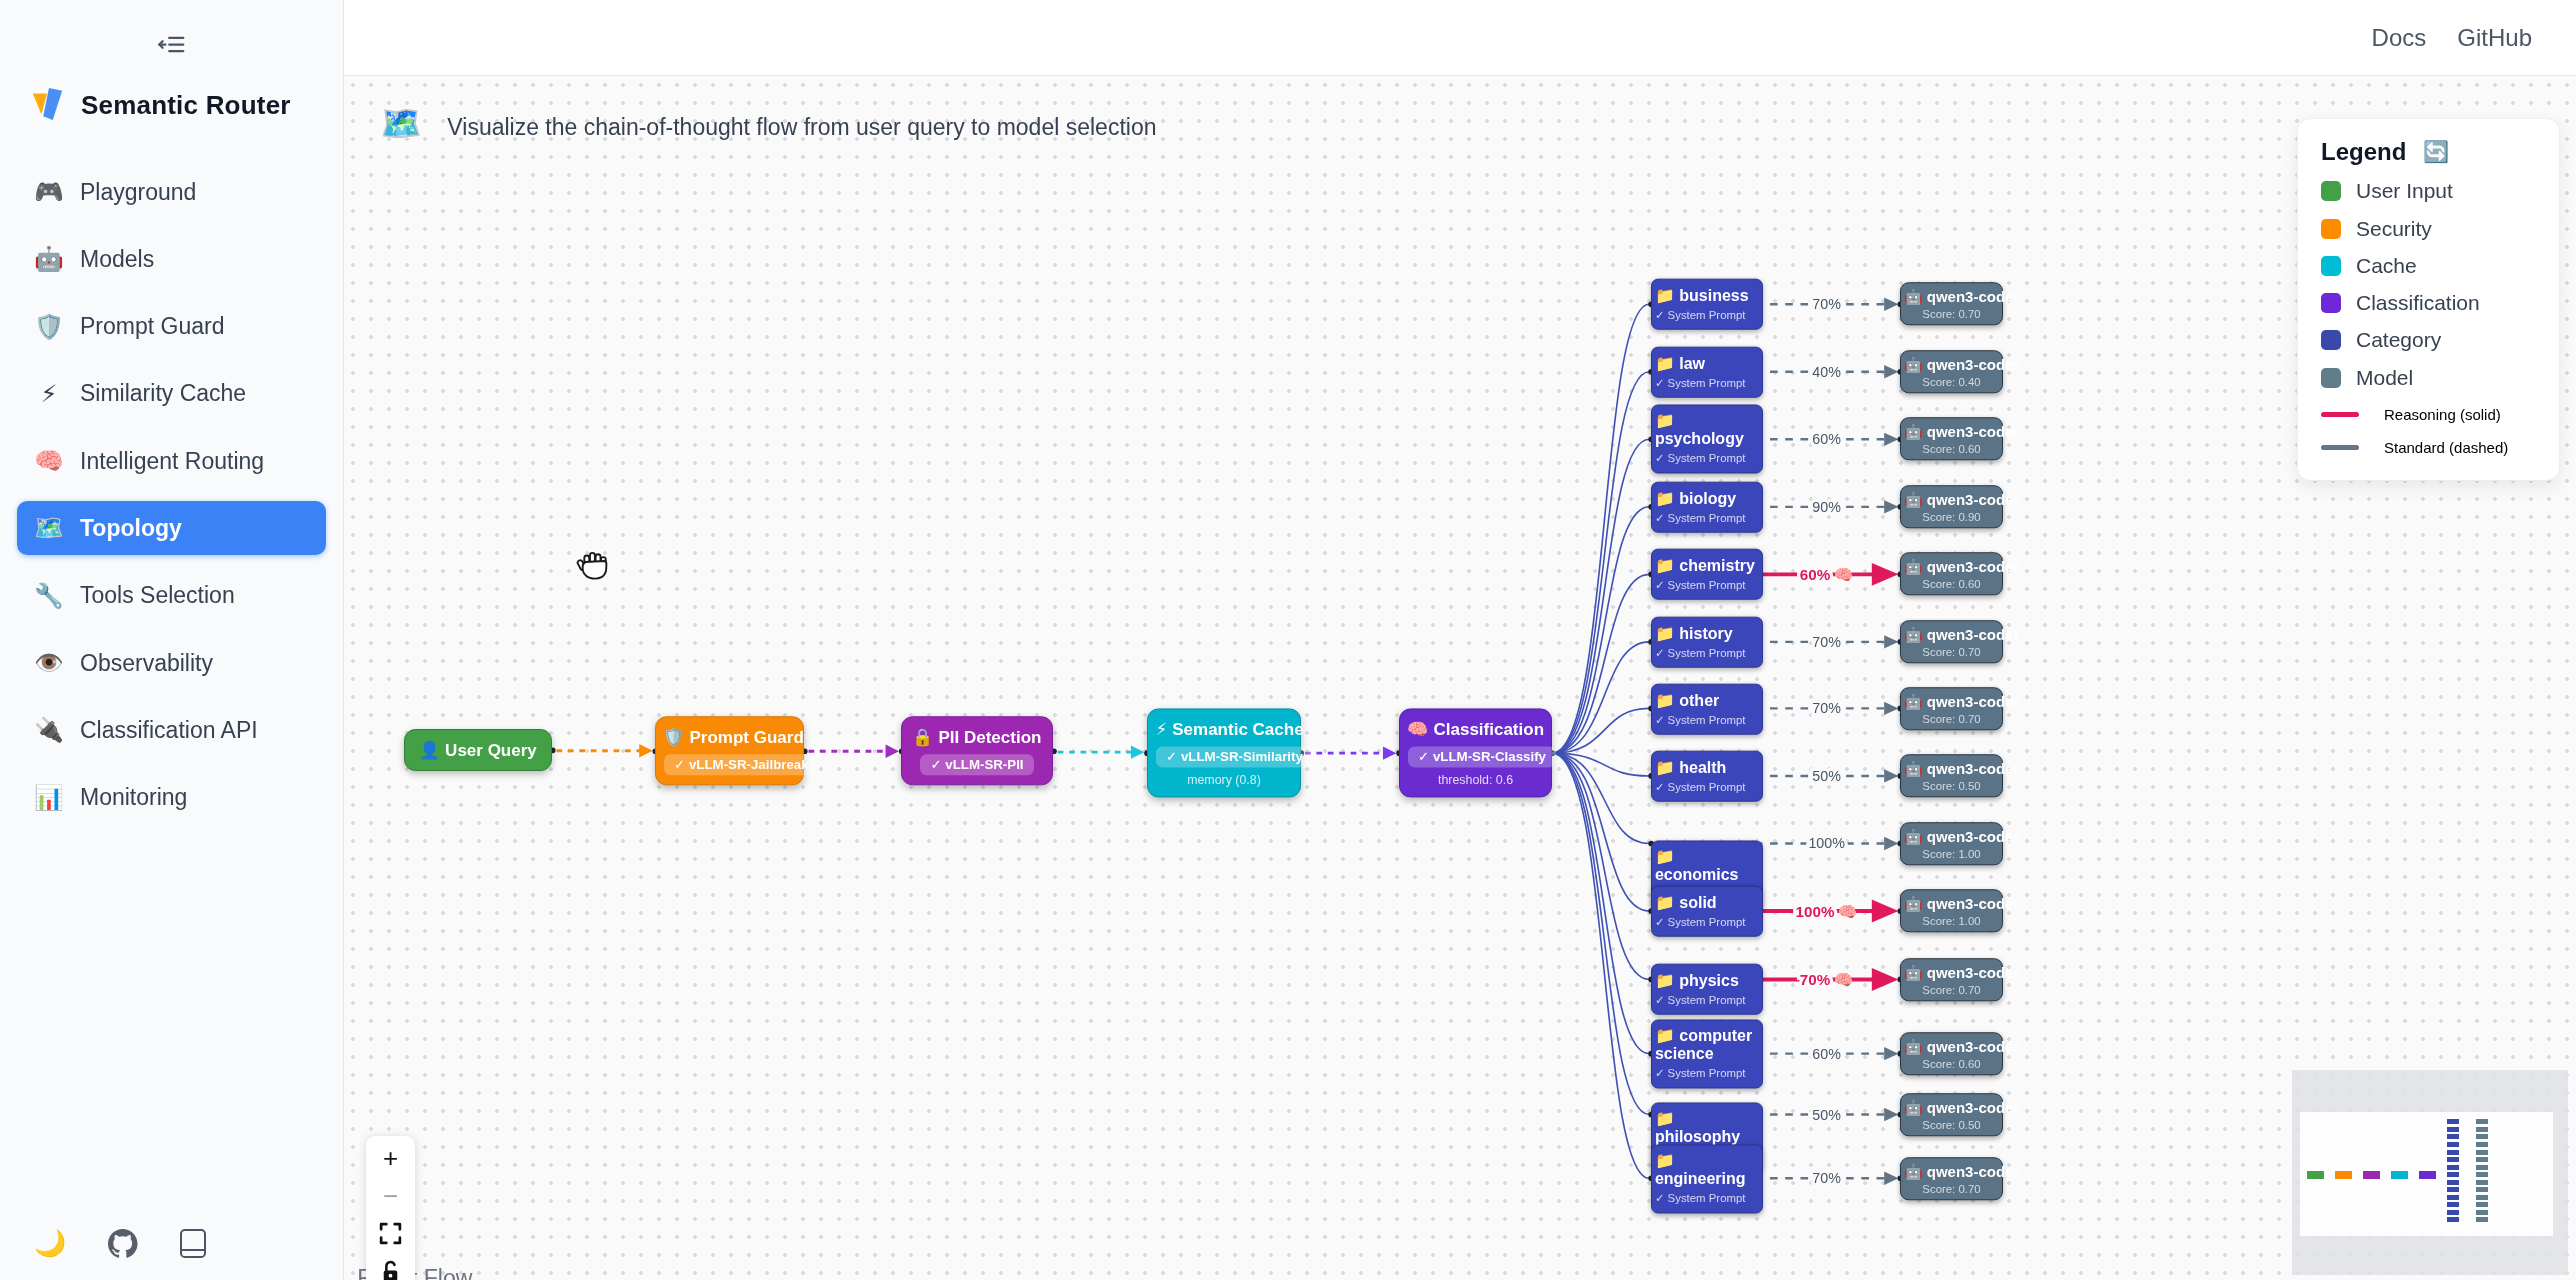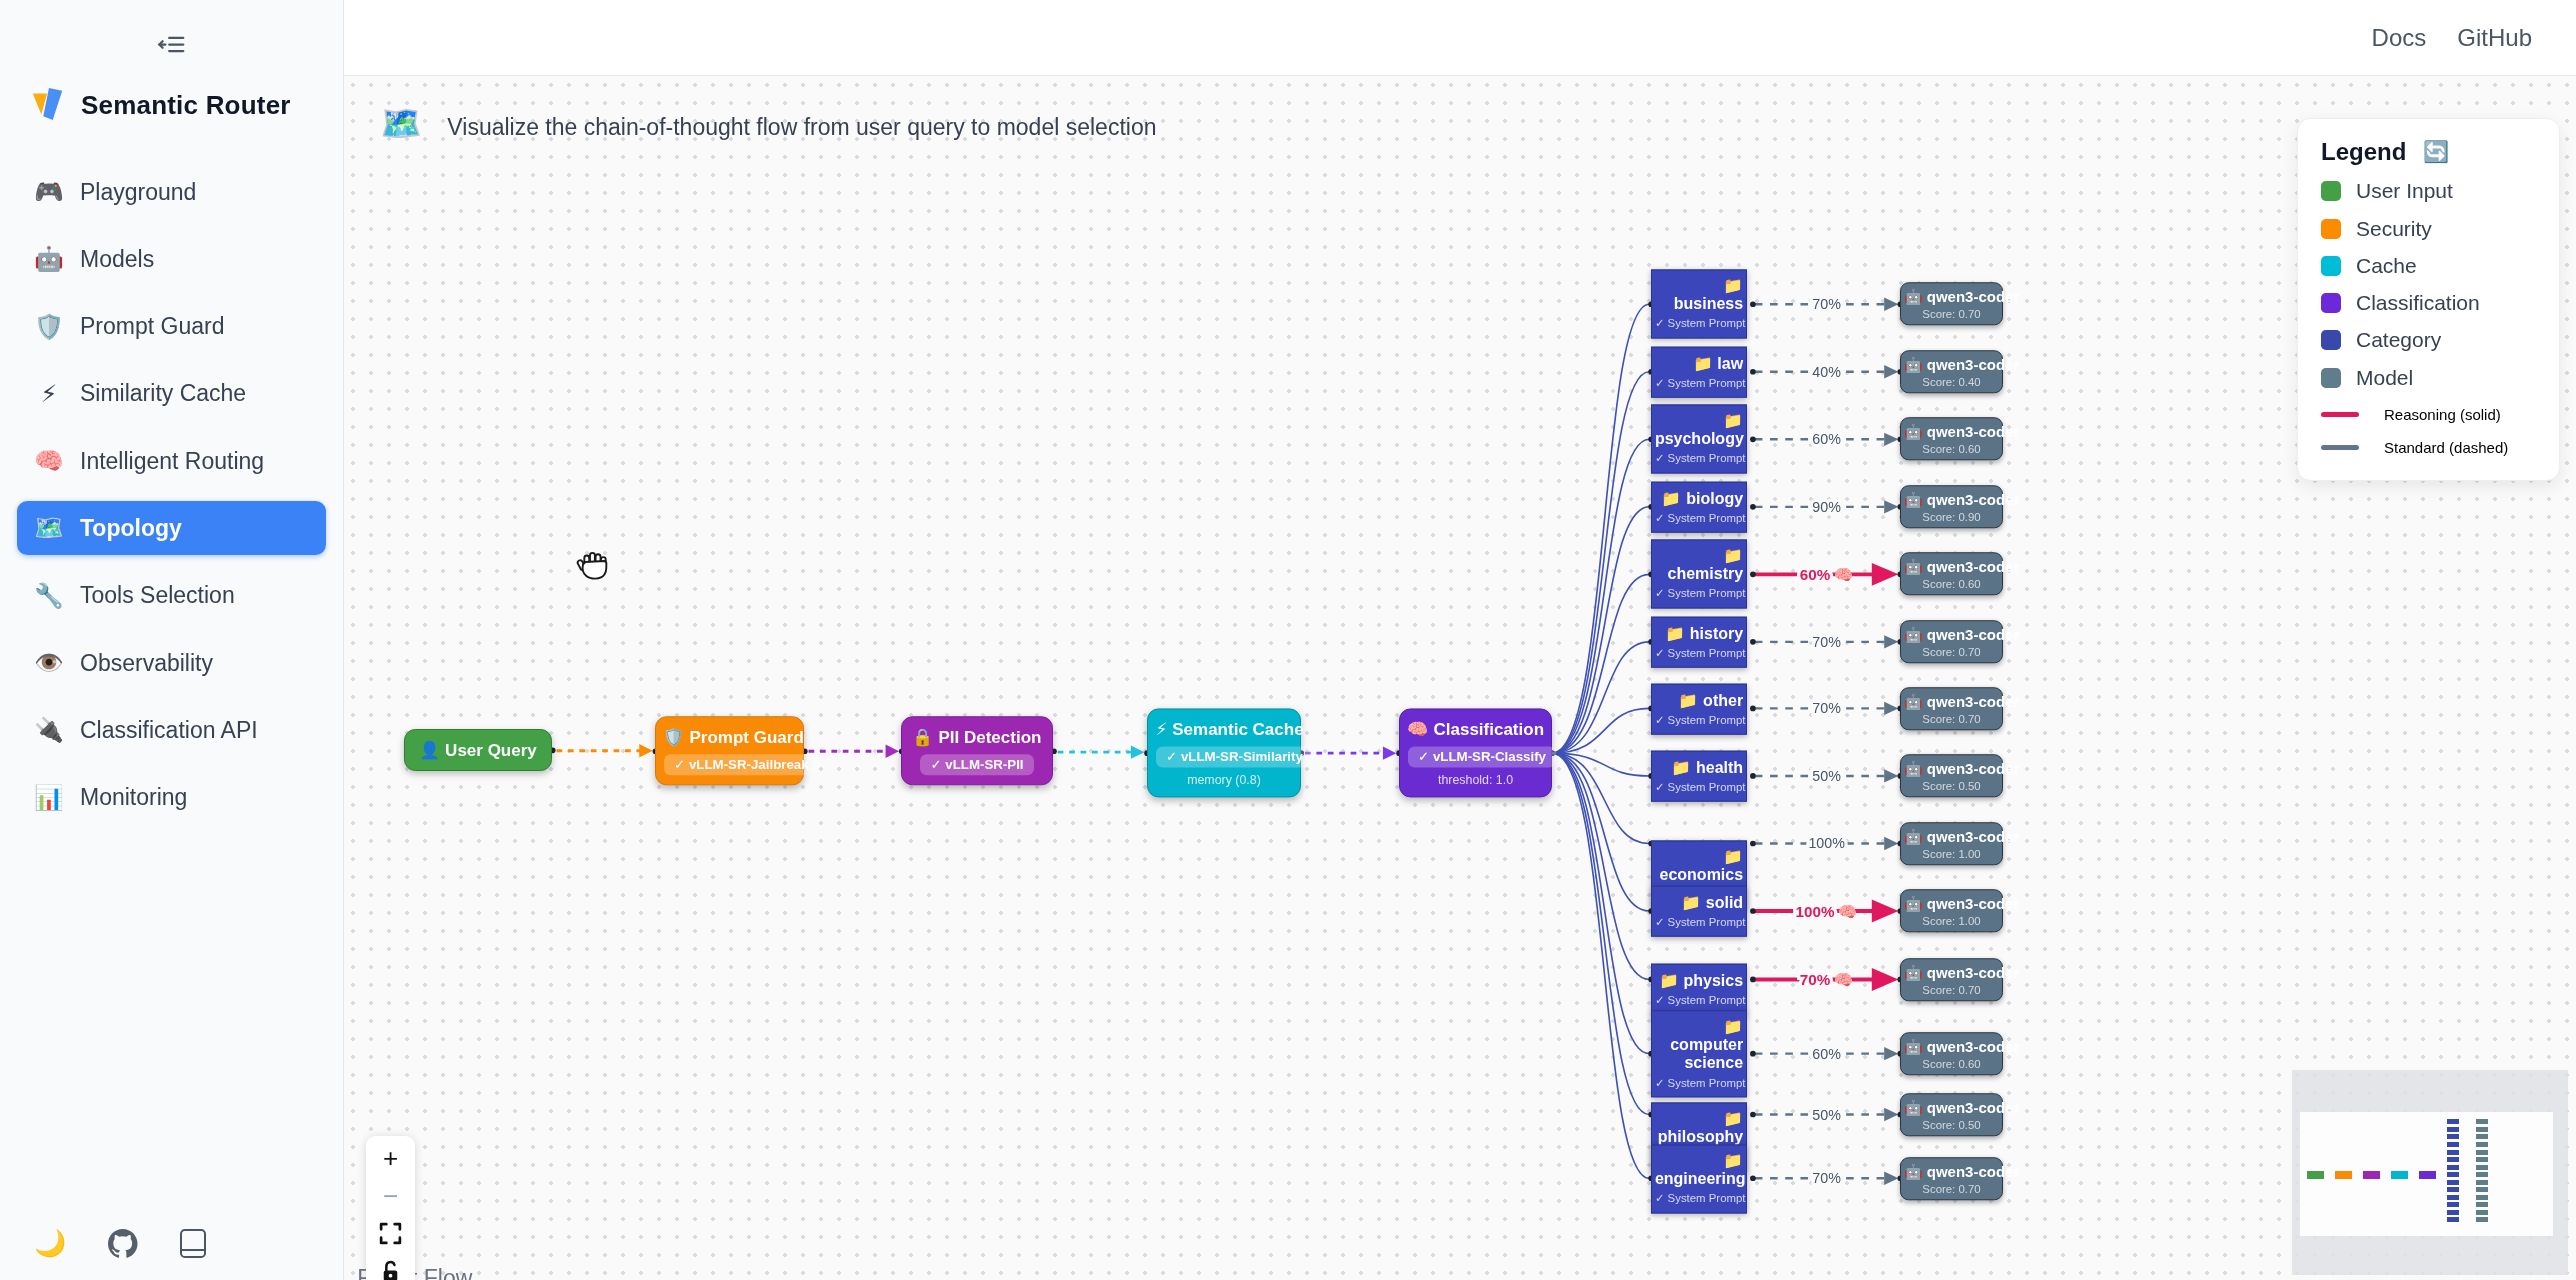--- a/index.html
+++ b/index.html
@@ -37,21 +37,21 @@
   .subtitle { font-size:23px; color:#374151; }
 
   #edges { position:absolute; left:0; top:0; z-index:1; }
   #nodes { position:absolute; left:0; top:0; z-index:2; }
 
   .flow-node { position:absolute; transform:translateY(-50%); text-align:center; color:#fff; border-radius:11.4px; box-shadow:0 2.9px 7.6px rgba(0,0,0,.25); padding:9.5px 7.6px; }
   .flow-node .nt { font-size:17px; font-weight:bold; white-space:nowrap; }
   .flow-node .badge { display:inline-block; margin-top:6.7px; background:rgba(255,255,255,.25); border-radius:6.7px; padding:2.9px 10.5px; font-size:13.3px; font-weight:bold; white-space:nowrap; }
   .flow-node .nsub { margin-top:5.7px; font-size:12.4px; color:rgba(255,255,255,.82); }
 
-  .cat-node { position:absolute; transform:translateY(-50%); width:96px; background:#3c46bb; border:1px solid #2b348f; border-radius:0; color:#fff; text-align:right; padding:6.7px 2.9px; box-shadow:0 1.9px 5.7px rgba(0,0,0,.3); }
+  .cat-node { position:absolute; transform:translateY(-50%); width:112px; background:#3c46bb; border:1px solid #2b348f; border-radius:7px; color:#fff; text-align:left; padding:6.7px 2.9px; box-shadow:0 1.9px 5.7px rgba(0,0,0,.3); }
   .cat-node .nt { font-size:16px; font-weight:bold; line-height:1.15; }
   .cat-node .nsub { font-size:11.4px; color:rgba(255,255,255,.78); margin-top:2.9px; white-space:nowrap; }
 
   .model-node { position:absolute; transform:translateY(-50%); width:103px; background:#5b7386; border:1.9px solid #2a3642; border-radius:8.6px; color:#fff; text-align:center; padding:4.8px 2.9px; box-shadow:0 1.9px 5.7px rgba(0,0,0,.3); }
   .model-node .nt { font-size:15px; font-weight:bold; white-space:nowrap; }
   .model-node .nsub { font-size:11.4px; color:rgba(255,255,255,.72); margin-top:1.9px; }
 
   
   .legend { position:absolute; left:1953px; top:42px; width:263px; background:#fff; border:1px solid #eceef1; border-radius:13.3px; box-shadow:0 5.7px 17px rgba(0,0,0,.08); padding:19px 23px 15px; z-index:6; }
   .legend-head { display:flex; align-items:center; gap:17px; margin-bottom:9.5px; }
@@ -302,21 +302,21 @@
             <div><span class="badge">✓ vLLM-SR-PII</span></div>
           </div>
           <div class="flow-node" style="left: 803px; top: 677px; width: 154px; background: rgb(0, 181, 204); border: 1px solid rgb(0, 144, 168);">
             <div class="nt"><span>⚡</span><span> Semantic Cache</span></div>
             <div><span class="badge">✓ vLLM-SR-Similarity</span></div>
             <div class="nsub">memory (0.8)</div>
           </div>
           <div class="flow-node" style="left: 1055px; top: 677px; width: 153px; background: rgb(106, 43, 208); border: 1px solid rgb(85, 33, 168);">
             <div class="nt"><span>🧠</span><span> Classification</span></div>
             <div><span class="badge">✓ vLLM-SR-Classify</span></div>
-            <div class="nsub">threshold: 1.0</div>
+            <div class="nsub">threshold: 0.6</div>
           </div>
           <div class="cat-node" style="left: 1307px; top: 228px;">
             <div class="nt"><span>📁</span><span> business</span></div>
             <div class="nsub">✓ System Prompt</div>
           </div>
           <div class="model-node" style="left: 1556px; top: 228px;">
             <div class="nt"><span>🤖</span><span> qwen3-coder</span></div>
             <div class="nsub">Score: 0.70</div>
           </div>
           <div class="cat-node" style="left: 1307px; top: 296px;">

